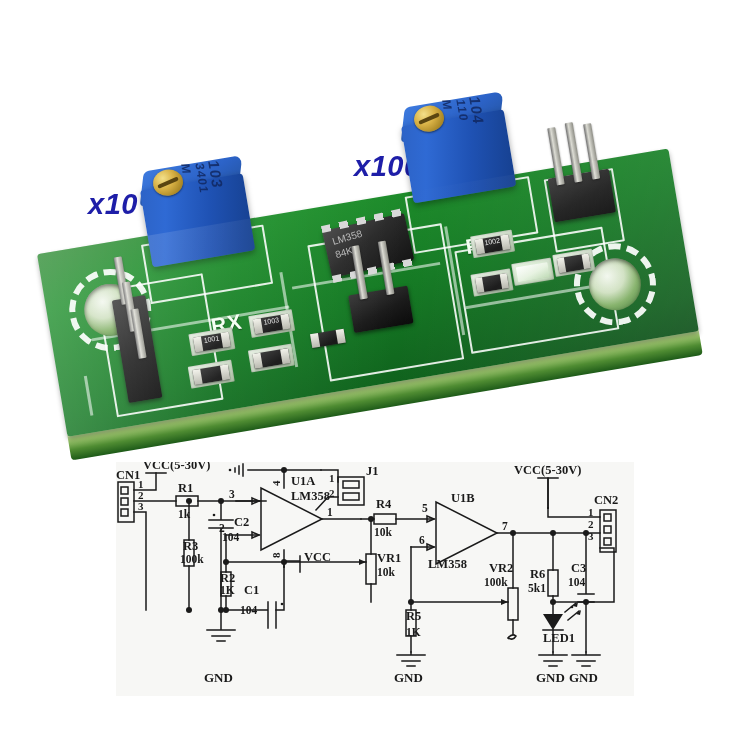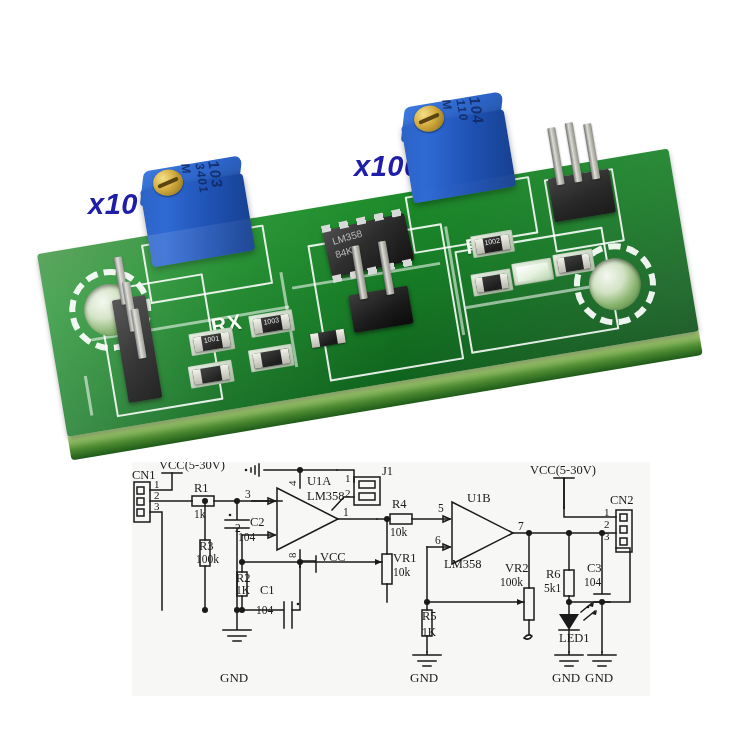--- a/index.html
+++ b/index.html
@@ -77,21 +77,21 @@
   .pad{position:absolute;background:linear-gradient(160deg,#e8f0e4,#a9bfa2);border-radius:1px;
        box-shadow:inset 0 0 2px rgba(0,0,0,.3);}
   .led-w{position:absolute;border-radius:1px;
      background:linear-gradient(160deg,#ffffff,#e6f2e0 55%,#bcd9b2);box-shadow:0 0 5px rgba(230,255,220,.9);}
   .vtrace{position:absolute;background:rgba(255,255,255,.55);}
 
   .mag{position:absolute;font-family:"Liberation Sans",sans-serif;font-weight:800;
        font-style:italic;letter-spacing:.5px;}
 
   
-  #schem{position:absolute;left:132px;top:462px;width:518px;height:234px;background:#f7f7f5;}
+  #schem{position:absolute;left:116px;top:462px;width:518px;height:234px;background:#f7f7f5;font-weight:bold;}
   #schem svg{display:block;}
 </style>
 </head>
 <body>
 
 <div id="root">
 
   <div id="photo">
 
     <div class="mag" style="left:88px;top:188px;font-size:29px;color:#1e1ea8;">x10</div>

